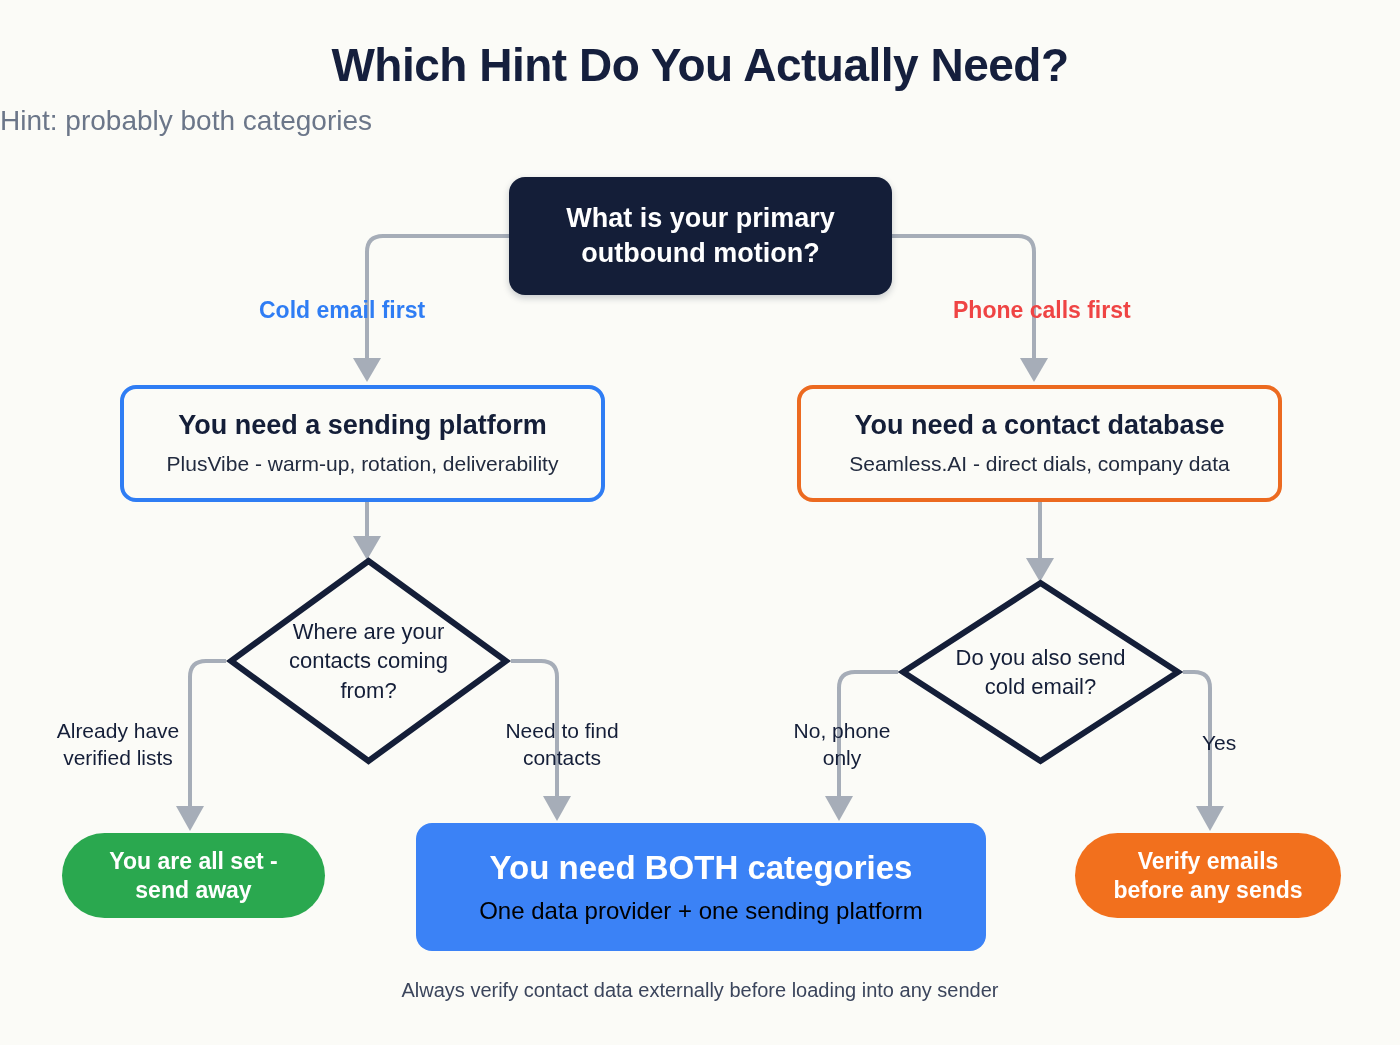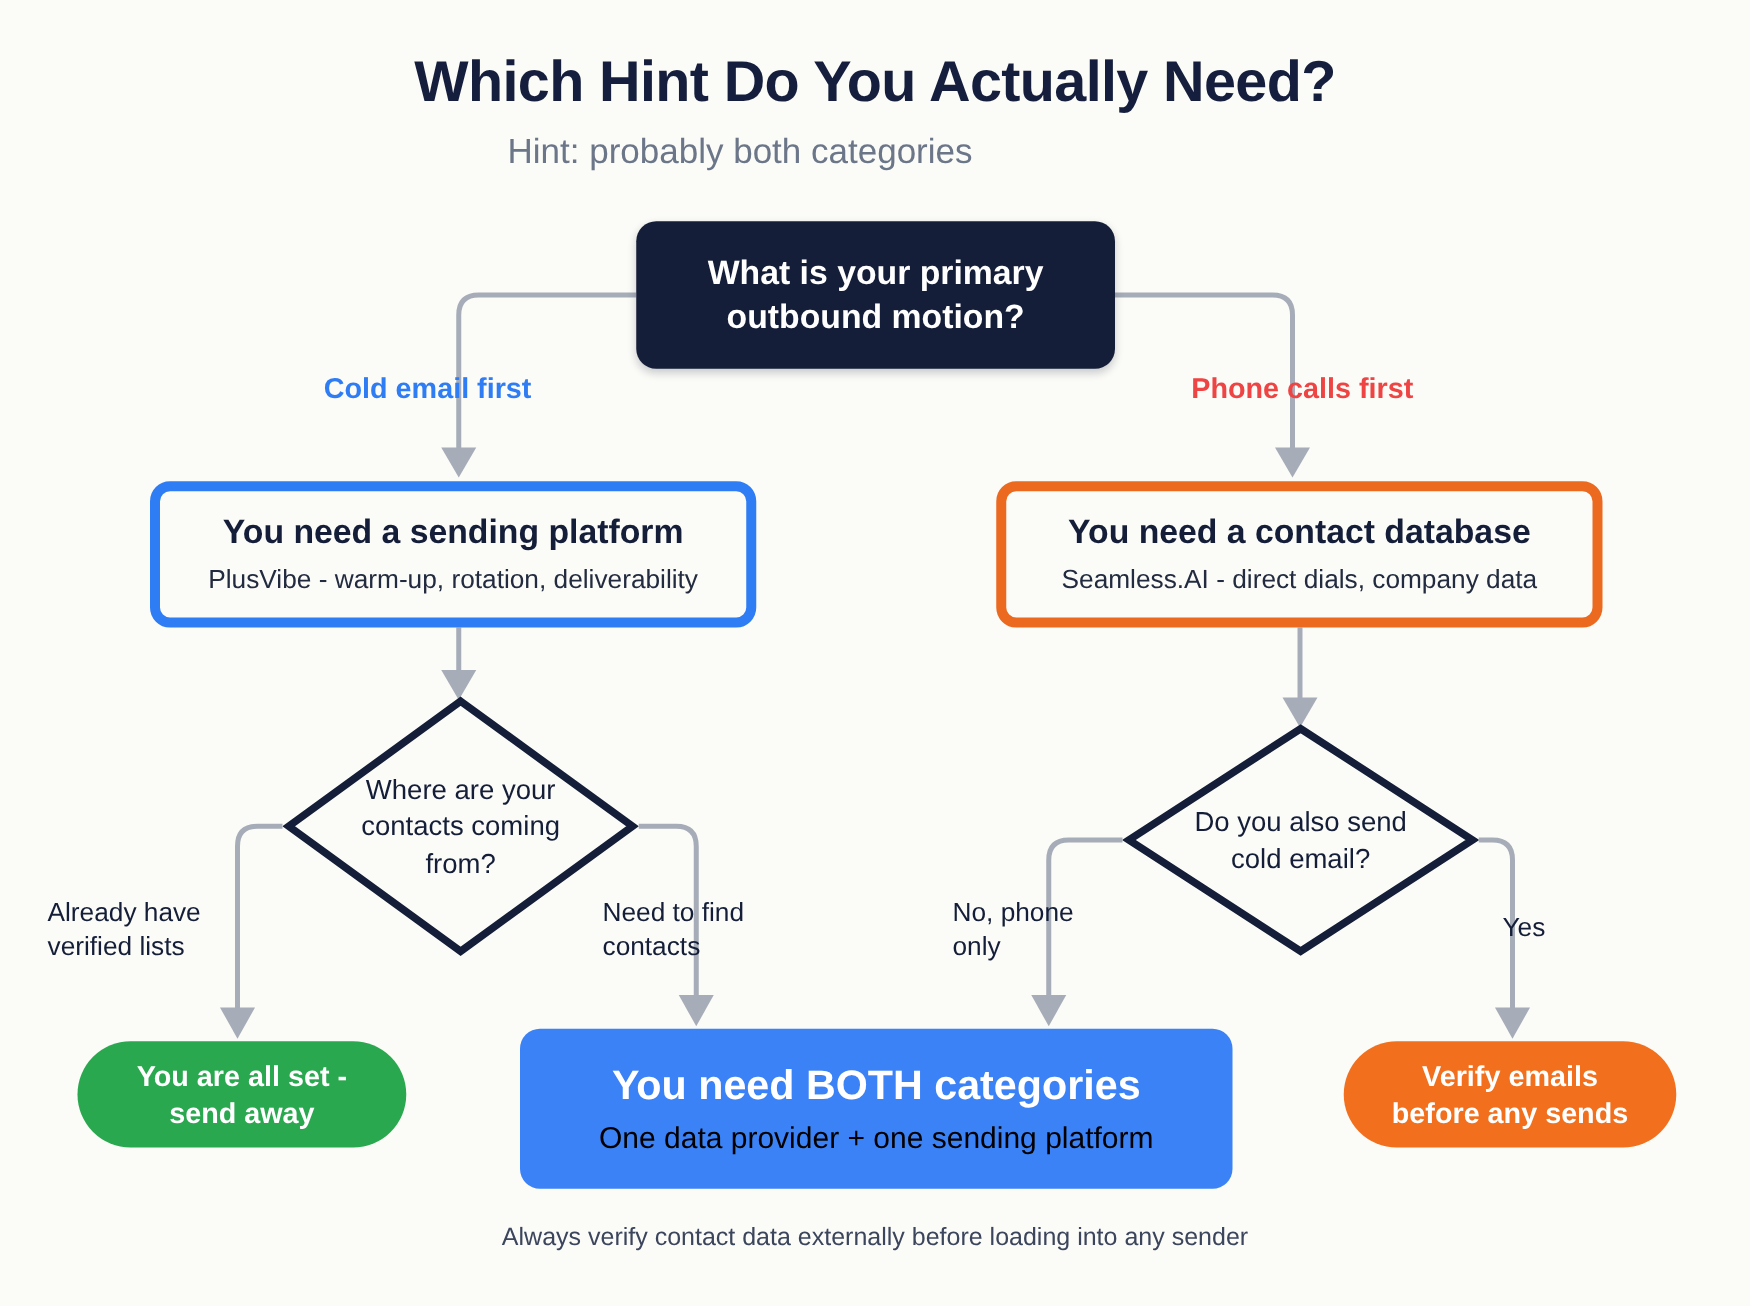--- a/index.html
+++ b/index.html
@@ -27,21 +27,21 @@
     text-align: center;
     font-size: 46px;
     font-weight: bold;
     letter-spacing: -0.5px;
     color: #151f3d;
   }
   #subtitle {
     position: absolute;
     left: 0; top: 105px;
     width: 1184px;
-    text-align: center;
+    text-align: left;
     font-size: 28px;
     font-weight: normal;
     color: #6b7689;
   }
 
   
   #wires {
     position: absolute;
     left: 0; top: 0;
     width: 1400px;
@@ -80,21 +80,21 @@
     color: #ffffff;
     font-size: 27px;
     font-weight: bold;
     line-height: 1.28;
   }
 
   
   .outlined {
     background: #fbfbf7;
     border-radius: 16px;
-    border: 8px solid #0f766e;
+    border: 4px solid #0f766e;
     padding: 4px 18px;
   }
   .outlined .t1 {
     color: #141e38;
     font-size: 27px;
     font-weight: bold;
     line-height: 1.22;
   }
   .outlined .t2 {
     color: #222b3f;
@@ -135,21 +135,21 @@
   }
   #diamond-left  { left: 226px; top: 556px; width: 285px; height: 210px; }
   #diamond-right { left: 898px; top: 578px; width: 285px; height: 188px; }
 
   
   .edge-label {
     position: absolute;
     font-size: 21px;
     color: #141e38;
     line-height: 1.28;
-    text-align: left;
+    text-align: center;
     white-space: pre-line;
   }
   #edge-already  { left: 38px;  top: 718px; width: 160px; }
   #edge-need     { left: 482px; top: 718px; width: 160px; }
   #edge-nophone  { left: 762px; top: 718px; width: 160px; }
   #edge-yes      { left: 1202px; top: 730px; width: 90px; text-align: left; }
 
   
   .pill {
     border-radius: 46px;

